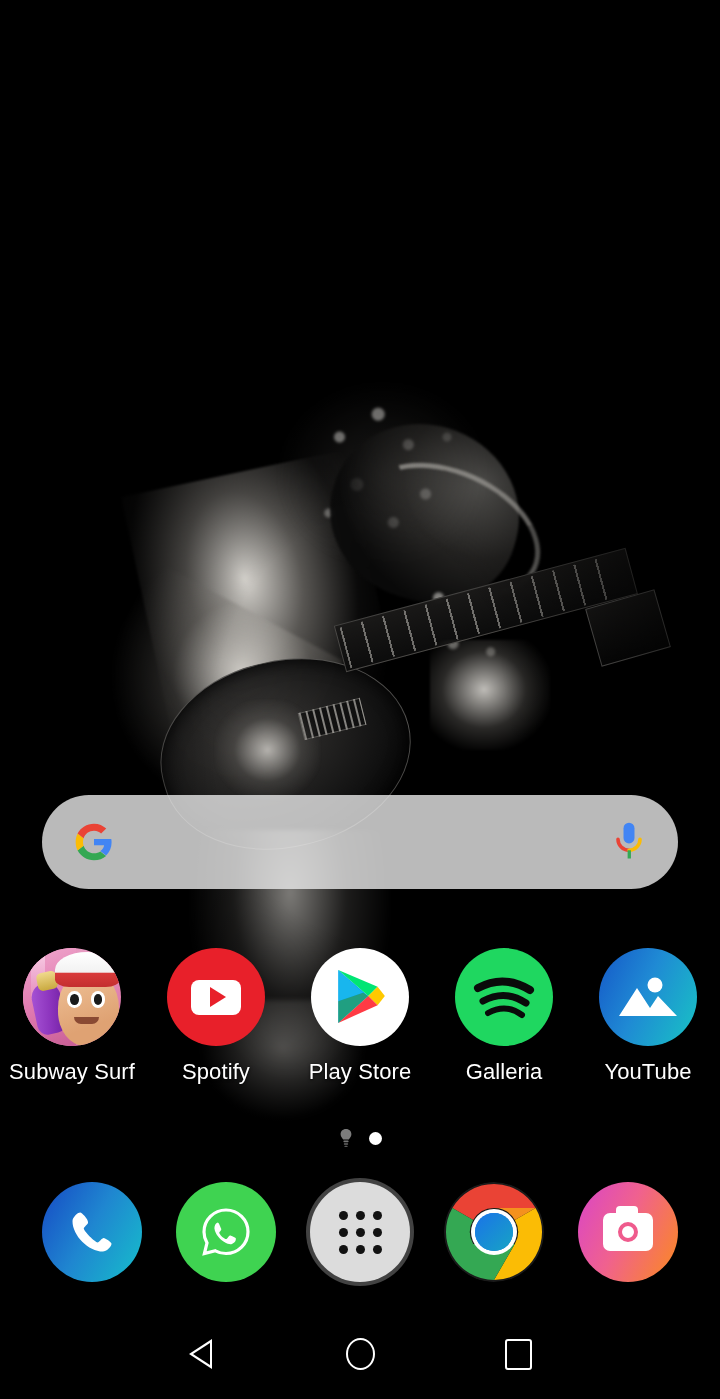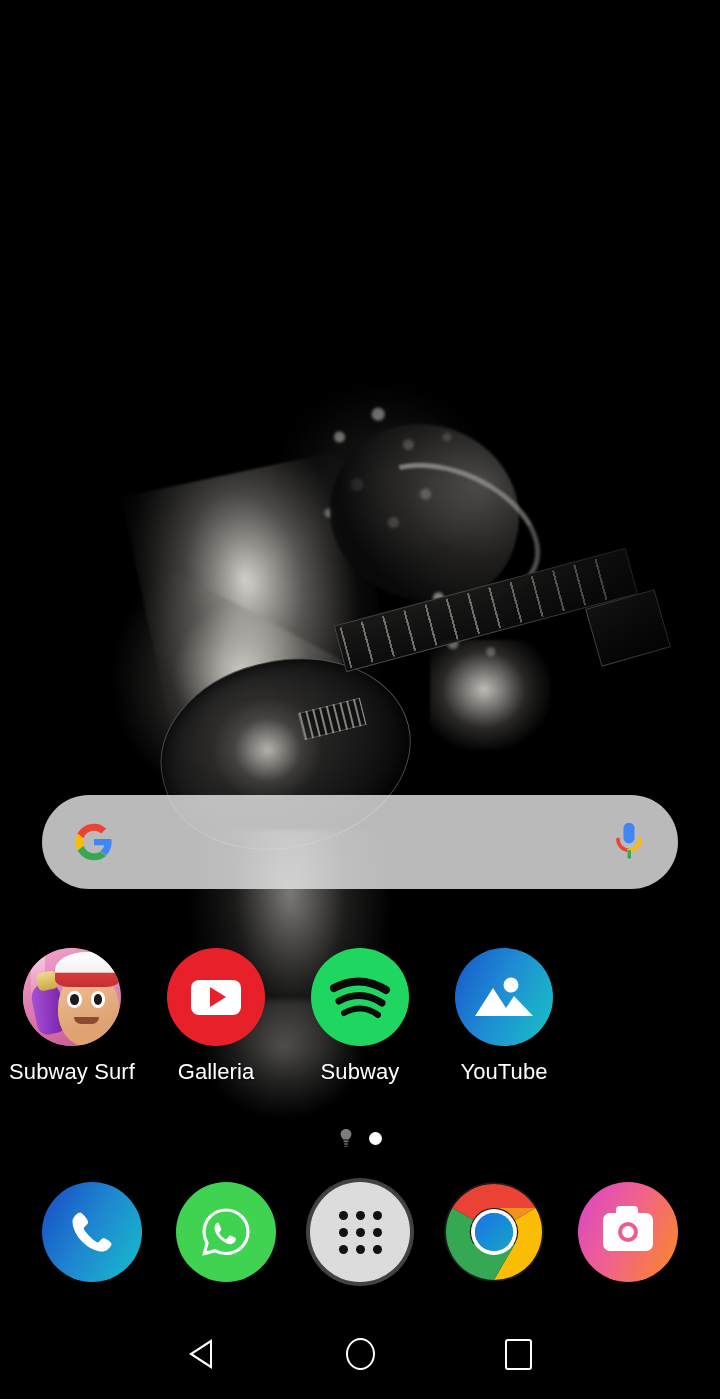--- a/index.html
+++ b/index.html
@@ -475,33 +475,47 @@
       </div>
       <div class="app-label">Subway Surf</div>
     </div>
 
     <div class="app-cell">
       <div class="app-icon ic-youtube">
         <div class="yt-box">
             <div class="yt-tri"></div>
           </div>
       </div>
-      <div class="app-label">Galleria</div>
-    </div>
-
+      <div class="app-label">Spotify</div>
+    </div>
+
+    <div class="app-cell">
+      <div class="app-icon ic-play">
+        <svg width="54" height="58" viewBox="0 0 50 56">
+          <path d="M4 2 L33 27 L4 53 Z" fill="#00A0FF"></path>
+          <path d="M4 2 L33 27 L42 18 Z" fill="#00E574"></path>
+          <path d="M33 27 L42 18 L49 27 L42 36 Z" fill="#FFC900"></path>
+          <path d="M4 53 L33 27 L42 36 Z" fill="#FF3A44"></path>
+          <path d="M4 2 L33 27 L4 53 Z" fill="none"></path>
+          <path d="M4 2 L28 24 L4 32 Z" fill="#2CC9E0" opacity="0.55"></path>
+          <path d="M4 32 L28 24 L33 27 L4 53 Z" fill="#2E9E4B" opacity="0.7"></path>
+        </svg>
+      </div>
+      <div class="app-label">Play Store</div>
+    </div>
 
     <div class="app-cell">
       <div class="app-icon ic-spotify">
         <svg width="72" height="58" viewBox="0 0 72 58">
           <path d="M10 20 q26 -14 52 2" fill="none" stroke="#0a0a0a" stroke-width="8" stroke-linecap="round"></path>
           <path d="M15 33 q22 -12 43 2" fill="none" stroke="#0a0a0a" stroke-width="7" stroke-linecap="round"></path>
           <path d="M20 45 q18 -10 34 2" fill="none" stroke="#0a0a0a" stroke-width="6" stroke-linecap="round"></path>
         </svg>
       </div>
-      <div class="app-label">Subway</div>
+      <div class="app-label">Galleria</div>
     </div>
 
     <div class="app-cell">
       <div class="app-icon ic-galleria">
         <svg width="62" height="50" viewBox="0 0 62 50">
           <circle cx="38" cy="13" r="7.5" fill="#ffffff"></circle>
           <path d="M2 44 L20 16 L33 36 L41 24 L60 44 Z" fill="#ffffff"></path>
         </svg>
       </div>
       <div class="app-label">YouTube</div>

